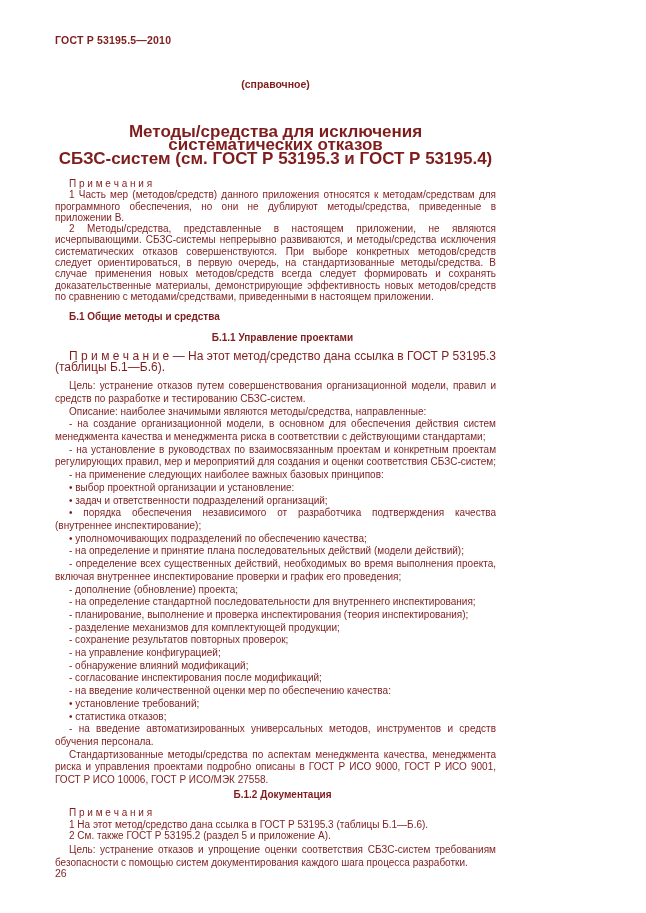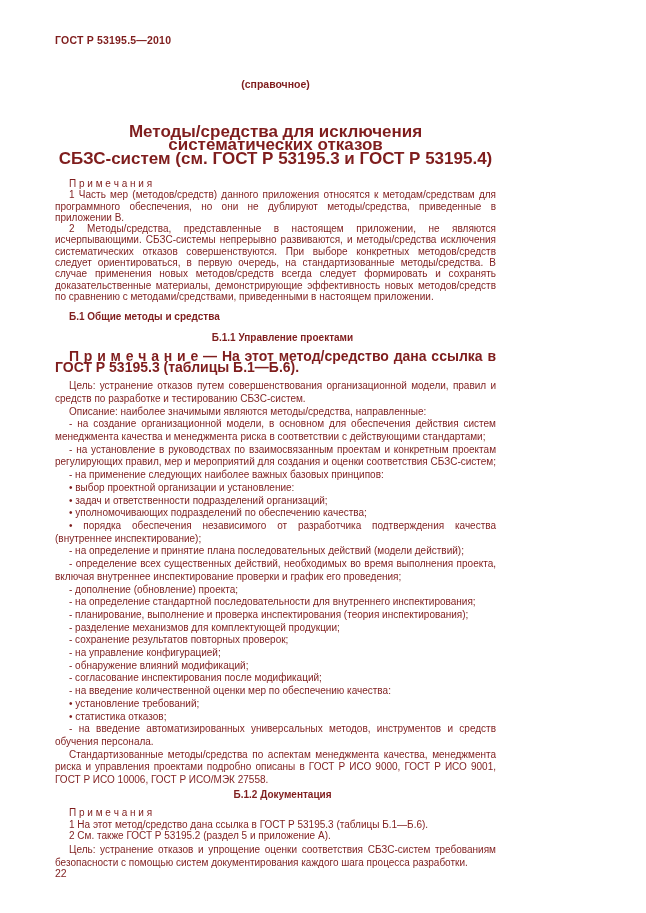--- a/index.html
+++ b/index.html
@@ -49,24 +49,23 @@
   }
   .body-text p.note,
   .body-text p.note-h {
     font-size: 10px;
     line-height: 11.3px;
   }
   .body-text p.note-h {
     margin-top: 1px;
   }
   .body-text p.note-inline {
-    font-size: 14px;
+    font-size: 12px;
     line-height: 11.3px;
     margin: 5px 0 7px 0;
-    font-weight: bold;
   }
   .body-text p.heading {
     font-weight: bold;
     text-align: left;
     margin: 9px 0 8px 0;
   }
   .body-text p.heading-sub {
     font-weight: bold;
     text-align: center;
     margin: 2px 0 6px 0;
@@ -104,22 +103,22 @@
     <p class="heading">Б.1 Общие методы и средства</p>
     <p class="heading-sub">Б.1.1 Управление проектами</p>
     <p class="note-inline">П р и м е ч а н и е  — На этот метод/средство дана ссылка в ГОСТ Р 53195.3 (таблицы Б.1—Б.6).</p>
     <p class="para-gap">Цель: устранение отказов путем совершенствования организационной модели, правил и средств по разработке и тестированию СБЗС-систем.</p>
     <p>Описание: наиболее значимыми являются методы/средства, направленные:</p>
     <p class="list">- на создание организационной модели, в основном для обеспечения действия систем менеджмента качества и менеджмента риска в соответствии с действующими стандартами;</p>
     <p class="list">- на установление в руководствах по взаимосвязанным проектам и конкретным проектам регулирующих правил, мер и мероприятий для создания и оценки соответствия СБЗС-систем;</p>
     <p class="list">- на применение следующих наиболее важных базовых принципов:</p>
     <p class="bullet">• выбор проектной организации и установление:</p>
     <p class="bullet">• задач и ответственности подразделений организаций;</p>
+    <p class="bullet">• порядка обеспечения независимого от разработчика подтверждения качества  (внутреннее инспектирование);</p>
     <p class="bullet">• уполномочивающих подразделений по обеспечению качества;</p>
-    <p class="bullet">• порядка обеспечения независимого от разработчика подтверждения качества  (внутреннее инспектирование);</p>
     <p class="list">- на определение и принятие плана последовательных действий (модели действий);</p>
     <p class="list">- определение всех существенных действий, необходимых во время выполнения проекта, включая внутреннее инспектирование проверки и график его проведения;</p>
     <p class="list">- дополнение (обновление) проекта;</p>
     <p class="list">- на определение стандартной последовательности для внутреннего инспектирования;</p>
     <p class="list">- планирование, выполнение и проверка инспектирования (теория инспектирования);</p>
     <p class="list">- разделение механизмов для комплектующей продукции;</p>
     <p class="list">- сохранение результатов повторных проверок;</p>
     <p class="list">- на управление конфигурацией;</p>
     <p class="list">- обнаружение влияний модификаций;</p>
     <p class="list">- согласование инспектирования после модификаций;</p>
@@ -128,15 +127,15 @@
     <p class="bullet">• статистика отказов;</p>
     <p class="list">- на введение автоматизированных универсальных методов, инструментов и средств обучения персонала.</p>
     <p>Стандартизованные методы/средства по аспектам менеджмента качества, менеджмента риска и управления проектами подробно описаны в ГОСТ Р ИСО 9000, ГОСТ Р ИСО 9001, ГОСТ Р ИСО 10006, ГОСТ Р ИСО/МЭК 27558.</p>
     <p class="heading-sub">Б.1.2 Документация</p>
     <p class="note-h">П р и м е ч а н и я</p>
     <p class="note">1 На этот метод/средство дана ссылка в ГОСТ Р 53195.3 (таблицы Б.1—Б.6).</p>
     <p class="note">2 См. также ГОСТ Р 53195.2 (раздел 5 и приложение А).</p>
     <p class="para-gap">Цель: устранение отказов и упрощение оценки соответствия СБЗС-систем требованиям безопасности с помощью систем документирования каждого шага процесса разработки.</p>
   </div>
 
-  <div class="page-number">22</div>
+  <div class="page-number">26</div>
 
 </div>
 
 </body></html>

